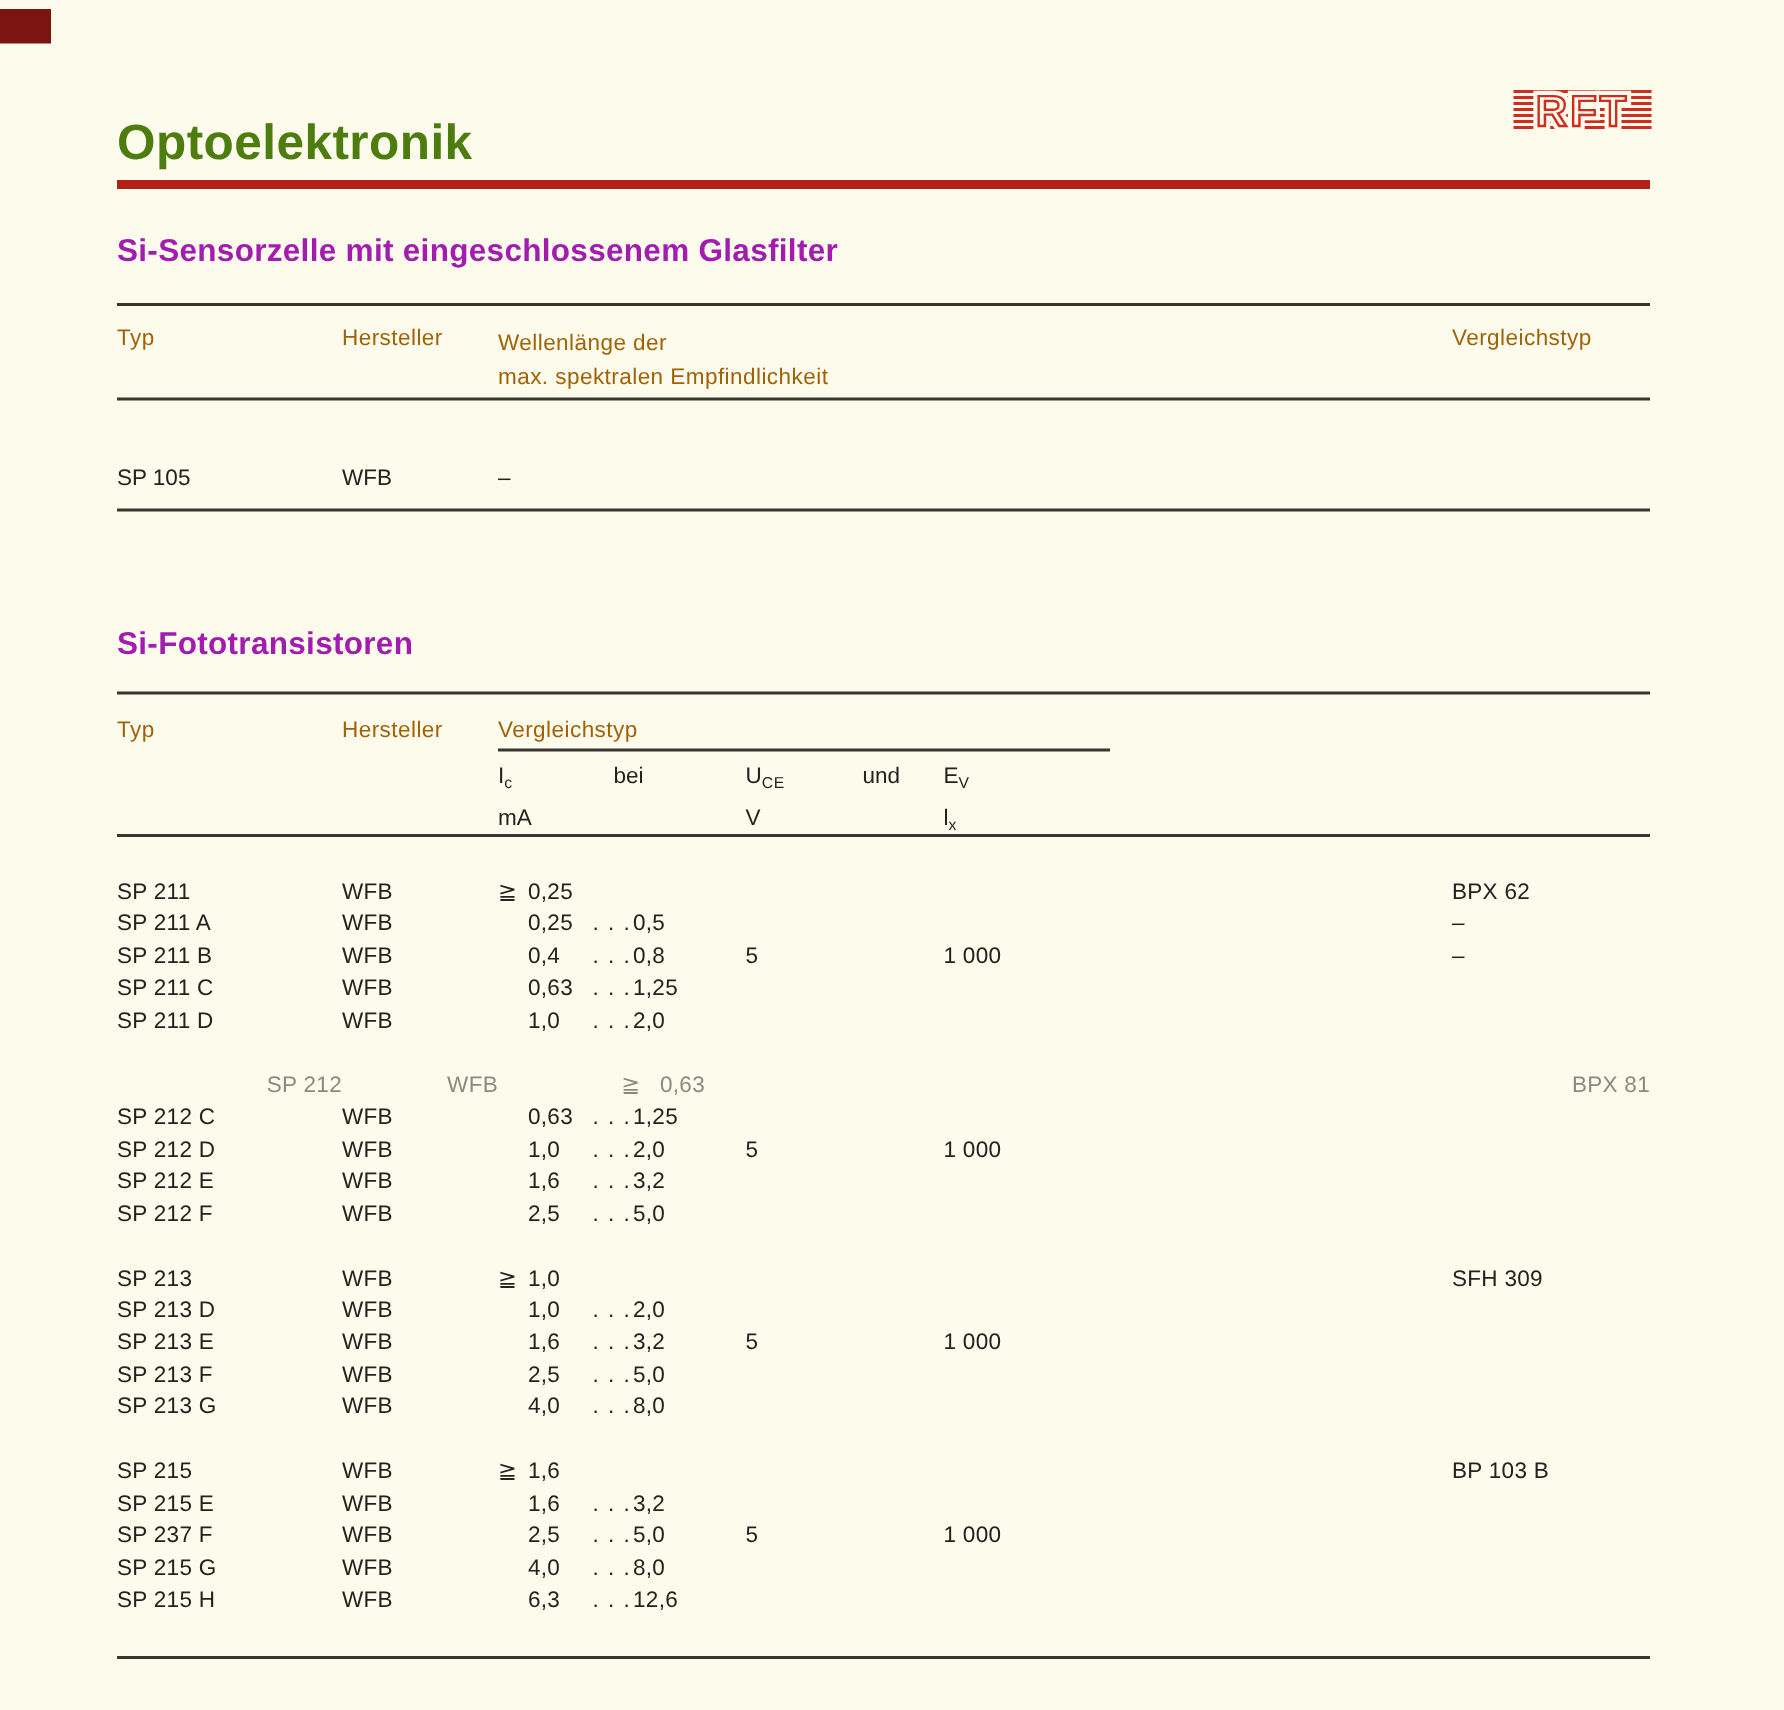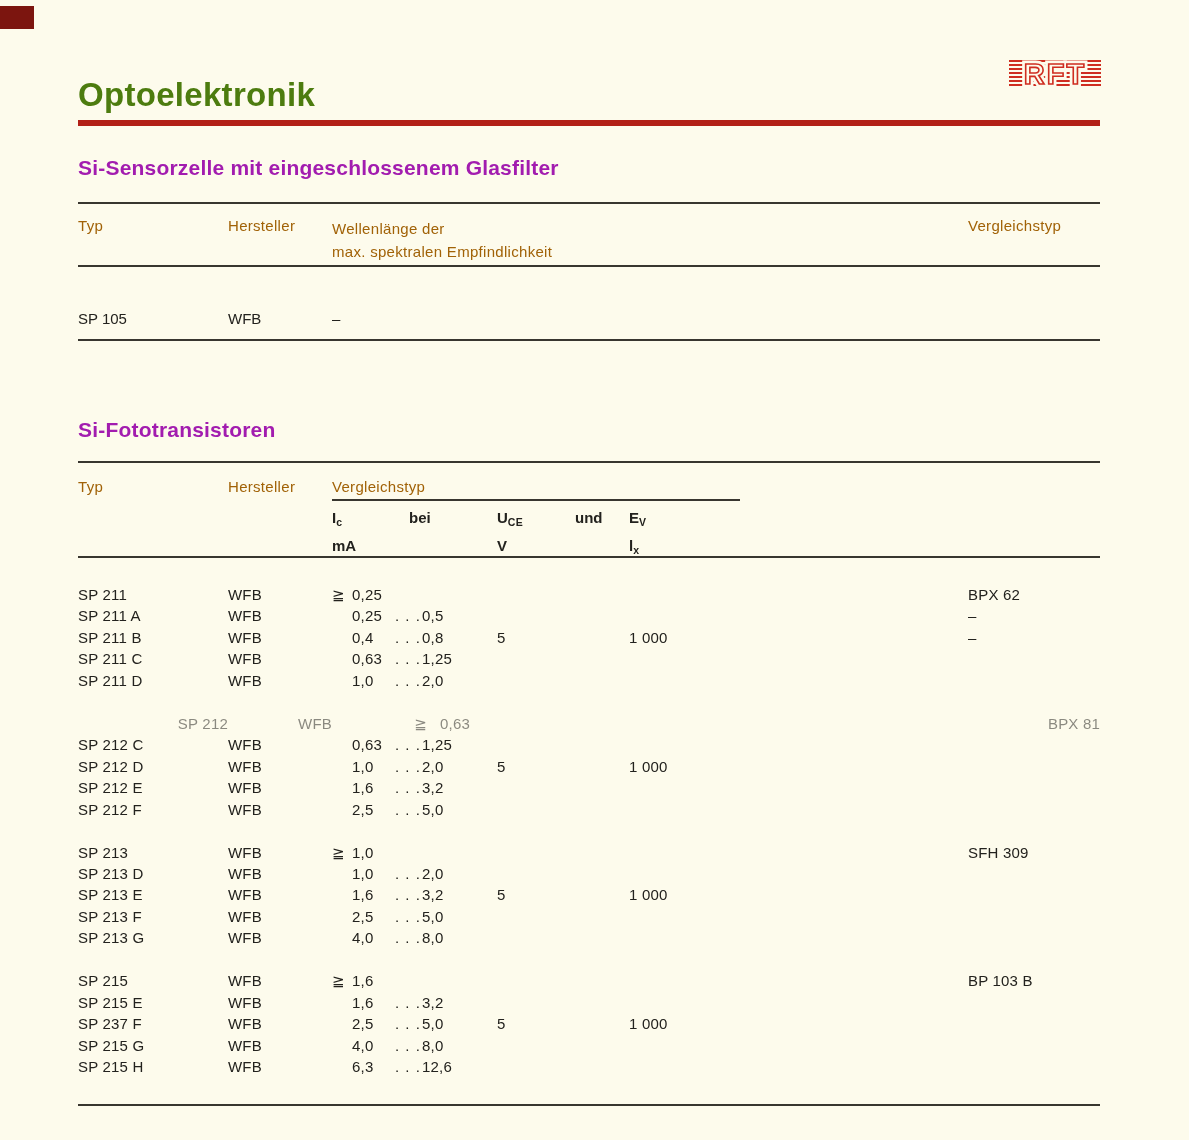--- a/index.html
+++ b/index.html
@@ -28,21 +28,21 @@
 
   .hdr{font-size:15px;letter-spacing:.3px;color:#a16207;}
   .grid-cols{display:grid;grid-template-columns:150px 104px 636px 132px;}
   .two-line{line-height:23px;}
 
   .t1-row{left:78px;top:310px;width:1022px;display:grid;grid-template-columns:150px 104px 636px 132px;font-size:15px;}
   .lambda{font-family:"DejaVu Serif",serif;font-style:italic;font-size:15px;}
   .lam-sub{font-family:"DejaVu Serif",serif;font-size:10.5px;vertical-align:-3px;letter-spacing:.5px;}
   .lam-val{margin-left:7px;}
 
-  .sub-grid{left:332px;top:506px;width:768px;display:grid;grid-template-columns:77px 88px 78px 54px auto;font-size:15px;line-height:23px;font-weight:bold;}
+  .sub-grid{left:332px;top:506px;width:768px;display:grid;grid-template-columns:77px 88px 78px 54px auto;font-size:15px;line-height:23px;}
   sub{font-size:10.5px;vertical-align:-3px;letter-spacing:.4px;}
 
   #t2-rows{position:absolute;left:78px;top:584px;width:1022px;}
   .t2-row{
     display:grid;grid-template-columns:150px 104px 165px 132px 339px 132px;
     height:21.45px;line-height:21.45px;font-size:15px;letter-spacing:.2px;
   }
   .t2-row.group-gap{margin-top:21.6px;}
   .t2-row.faded{opacity:.52;text-align:right;}
   .ge{display:inline-block;width:20px;}

